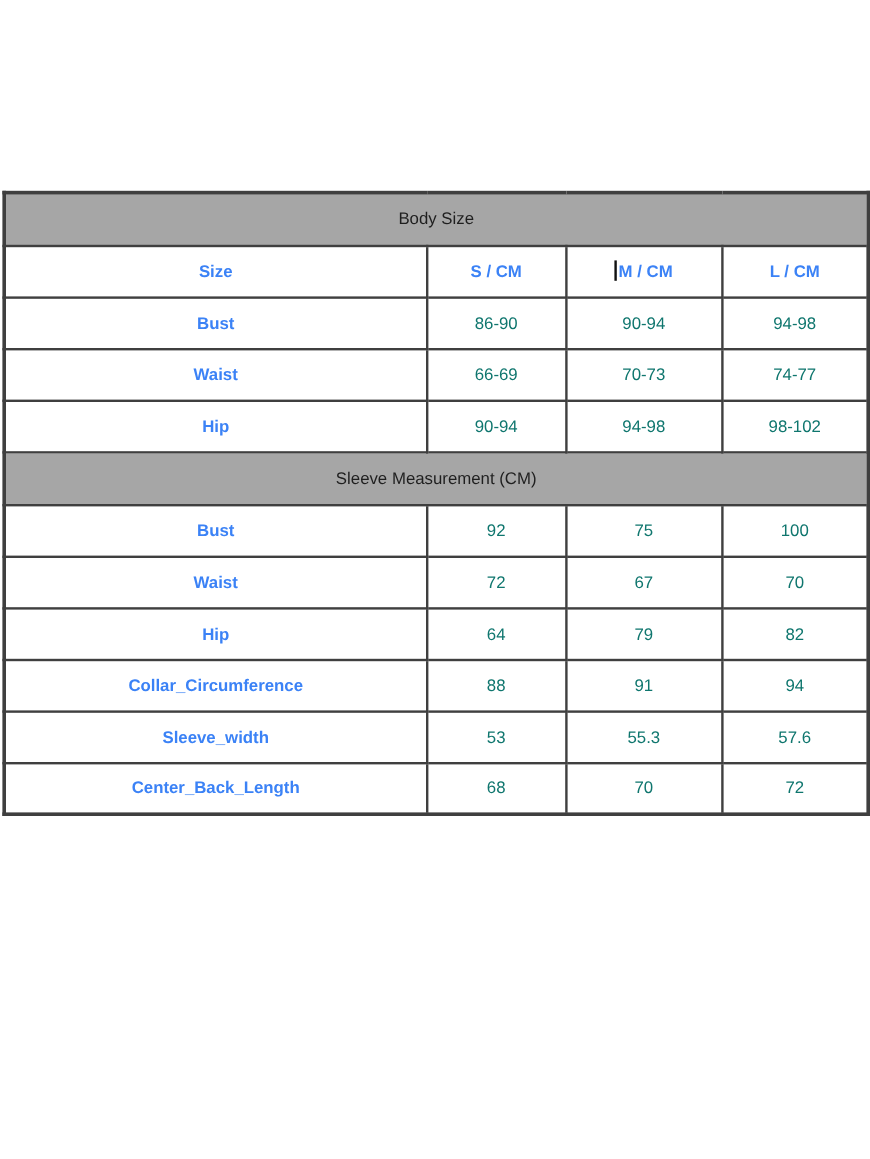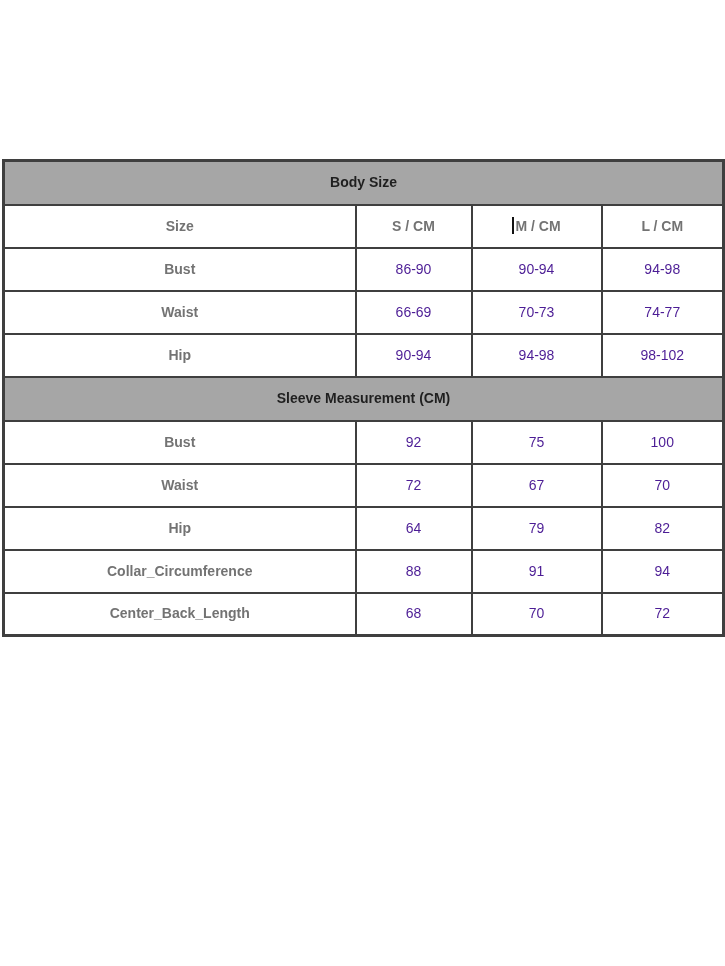--- a/index.html
+++ b/index.html
@@ -36,29 +36,29 @@
     line-height: 1.2;
     overflow: hidden;
     white-space: nowrap;
   }
   tr.section-header-row { height: 44px; }
   tr.size-header-row    { height: 43px; }
   tr.data-row           { height: 43px; }
   th.section-header {
     background: #a6a6a6;
     color: #1f1f1f;
-    font-weight: bold;
+    font-weight: normal;
     font-size: 14px;
   }
   th.col-head, td.row-label {
-    color: #737373;
+    color: #3b82f6;
     font-weight: bold;
   }
   td.value-cell {
-    color: #4c1d95;
+    color: #0f766e;
     font-weight: normal;
   }
   .caret {
     display: inline-block;
     width: 2px;
     height: 17px;
     background: #111111;
     vertical-align: -3px;
     margin-right: 1px;
   }
@@ -133,20 +133,26 @@
       <td class="value-cell">82</td>
     </tr>
 
     <tr class="data-row">
       <td class="row-label">Collar_Circumference</td>
       <td class="value-cell">88</td>
       <td class="value-cell">91</td>
       <td class="value-cell">94</td>
     </tr>
 
+    <tr class="data-row">
+      <td class="row-label">Sleeve_width</td>
+      <td class="value-cell">53</td>
+      <td class="value-cell">55.3</td>
+      <td class="value-cell">57.6</td>
+    </tr>
 
 
 
 
     <tr class="data-row">
       <td class="row-label">Center_Back_Length</td>
       <td class="value-cell">68</td>
       <td class="value-cell">70</td>
       <td class="value-cell">72</td>
     </tr>

